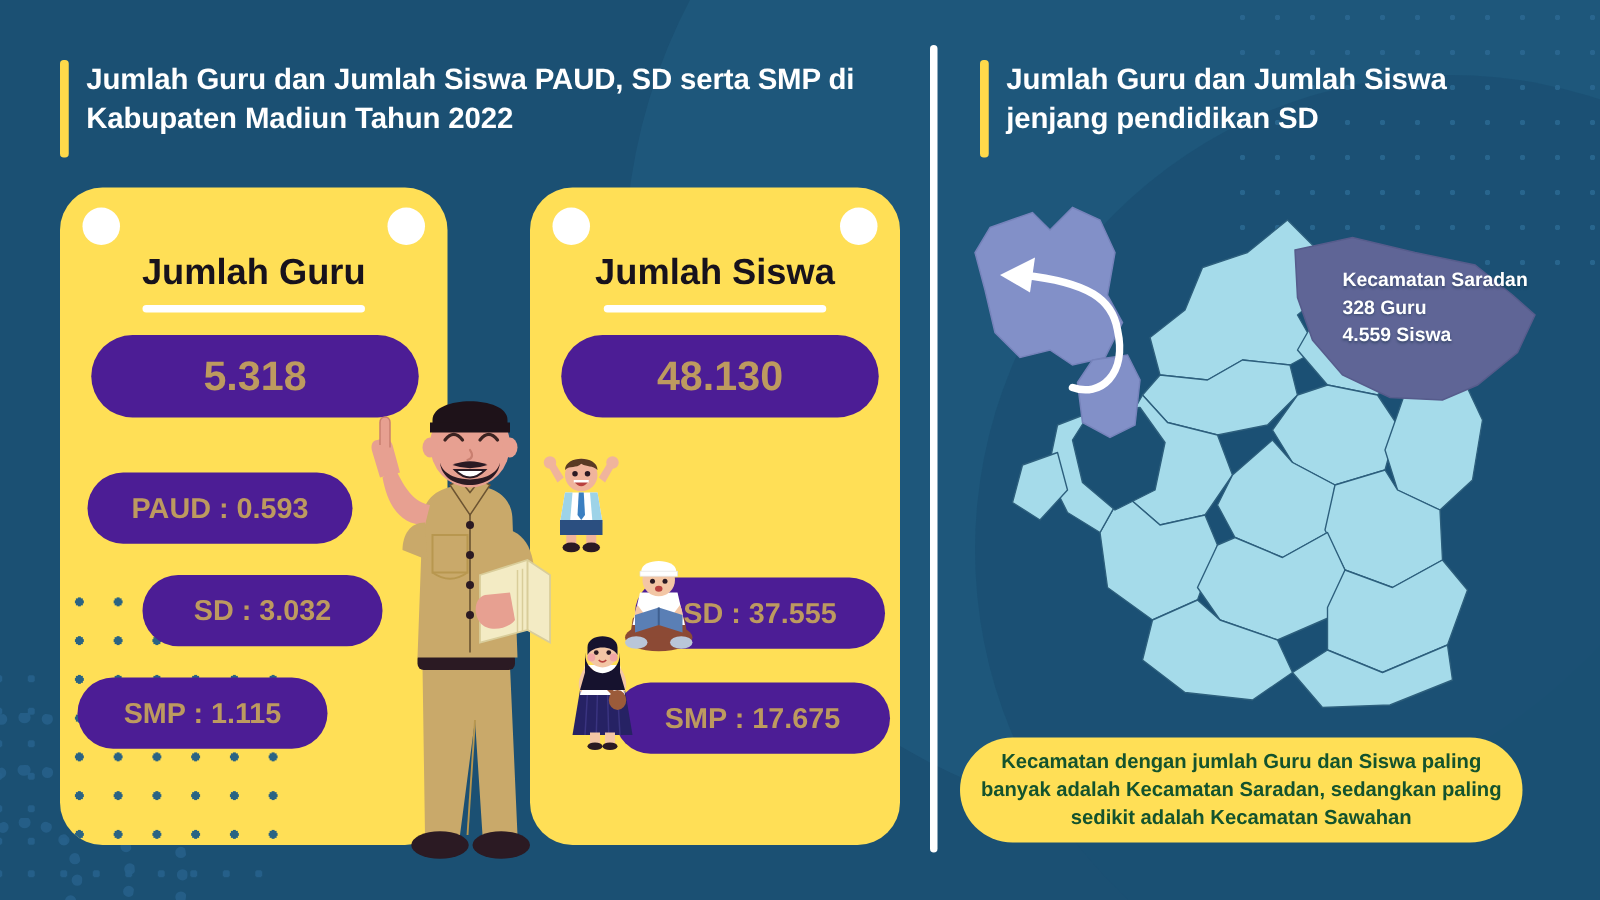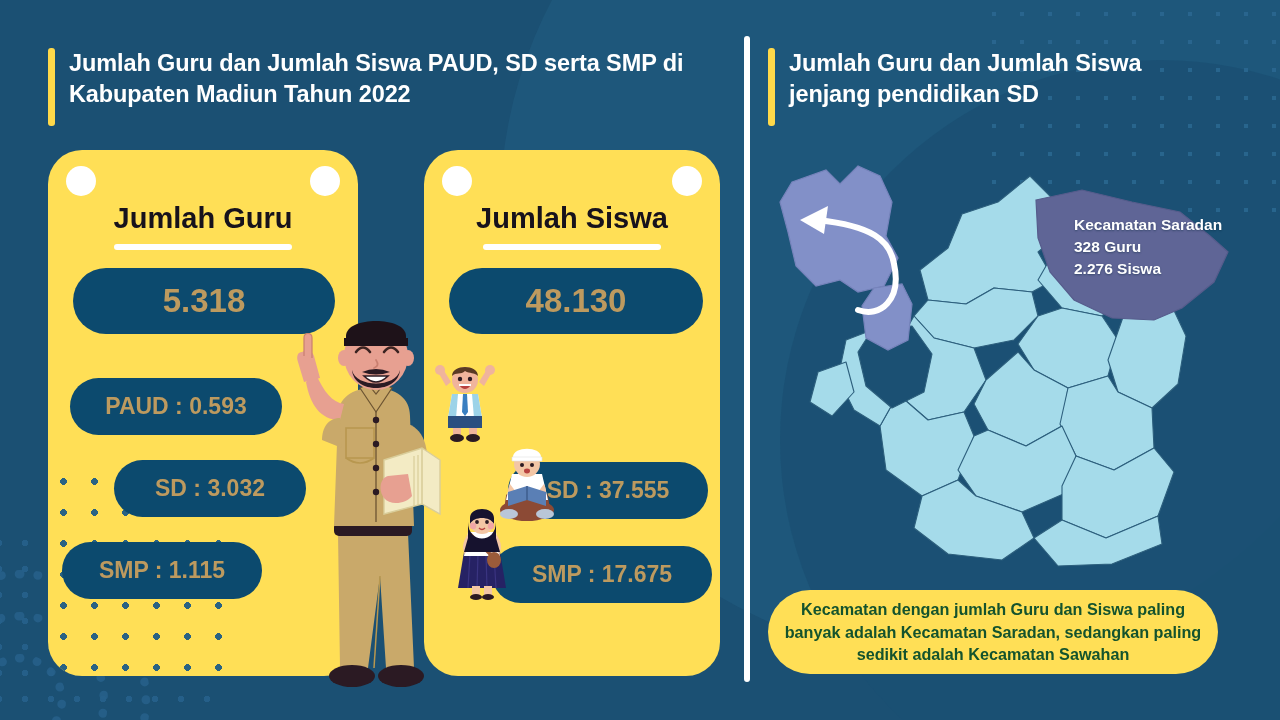--- a/index.html
+++ b/index.html
@@ -43,21 +43,21 @@
   }
 
   
   .title{position:absolute;display:flex;gap:14px;align-items:stretch;}
   .title .bar{width:7px;border-radius:3px;background:#ffd94a;flex:0 0 auto;}
   .title h1{
     margin:0;color:#ffffff;font-size:23.5px;line-height:1.33;font-weight:bold;
     letter-spacing:-.1px;
   }
   #title-left{left:48px;top:48px;width:660px;height:78px;}
-  #title-right{left:768px;top:48px;width:450px;height:78px;}
+  #title-right{left:784px;top:48px;width:450px;height:78px;}
 
   
   .card{
     position:absolute;background:#ffdf56;border-radius:34px;overflow:hidden;
   }
   #card-guru{left:48px;top:150px;width:310px;height:526px;}
   #card-siswa{left:424px;top:150px;width:296px;height:526px;}
   .punch{
     position:absolute;top:16px;width:30px;height:30px;border-radius:50%;background:#ffffff;
   }
@@ -69,21 +69,21 @@
   }
   .card-head{
     position:absolute;left:0;right:0;top:52px;text-align:center;
     color:#17121c;font-size:29px;font-weight:bold;
   }
   .head-rule{
     position:absolute;left:50%;transform:translateX(-50%);top:94px;
     width:178px;height:6px;border-radius:3px;background:#ffffff;
   }
   .pill{
-    position:absolute;background:#0c4a6e;border-radius:40px;
+    position:absolute;background:#4c1d95;border-radius:40px;
     display:flex;align-items:center;justify-content:center;
     color:#bd9a5f;font-weight:bold;white-space:nowrap;
   }
   .pill.big{font-size:33px;}
   .pill.sub{font-size:23px;}
 
   
   #g-total{left:25px;top:118px;width:262px;height:66px;}
   #g-paud {left:22px;top:228px;width:212px;height:57px;}
   #g-sd   {left:66px;top:310px;width:192px;height:57px;}
@@ -318,19 +318,19 @@
       <path d="M274 60 L320 50 L370 62 L418 72 L448 96 L466 112 L452 142 L420 168 L392 180 L350 178 L312 160 L288 132 L276 98 Z" fill="#5f6596" stroke="#565c8c" stroke-width="1.2"></path>
 
       <path d="M96 170 C118 178 140 160 132 124 C128 100 110 86 56 80" fill="none" stroke="#ffffff" stroke-width="6" stroke-linecap="round"></path>
       <path d="M38 80 L66 66 L62 94 Z" fill="#ffffff"></path>
     </svg>
 
 
     <div class="map-label" id="label-saradan">
       <div>Kecamatan Saradan</div>
       <div>328 Guru</div>
-      <div>2.276 Siswa</div>
+      <div>4.559 Siswa</div>
     </div>
   </div>
 
   <div id="caption">Kecamatan dengan jumlah Guru dan Siswa paling banyak adalah Kecamatan Saradan, sedangkan paling sedikit adalah Kecamatan Sawahan</div>
 
 </div>
 
 </body></html>

